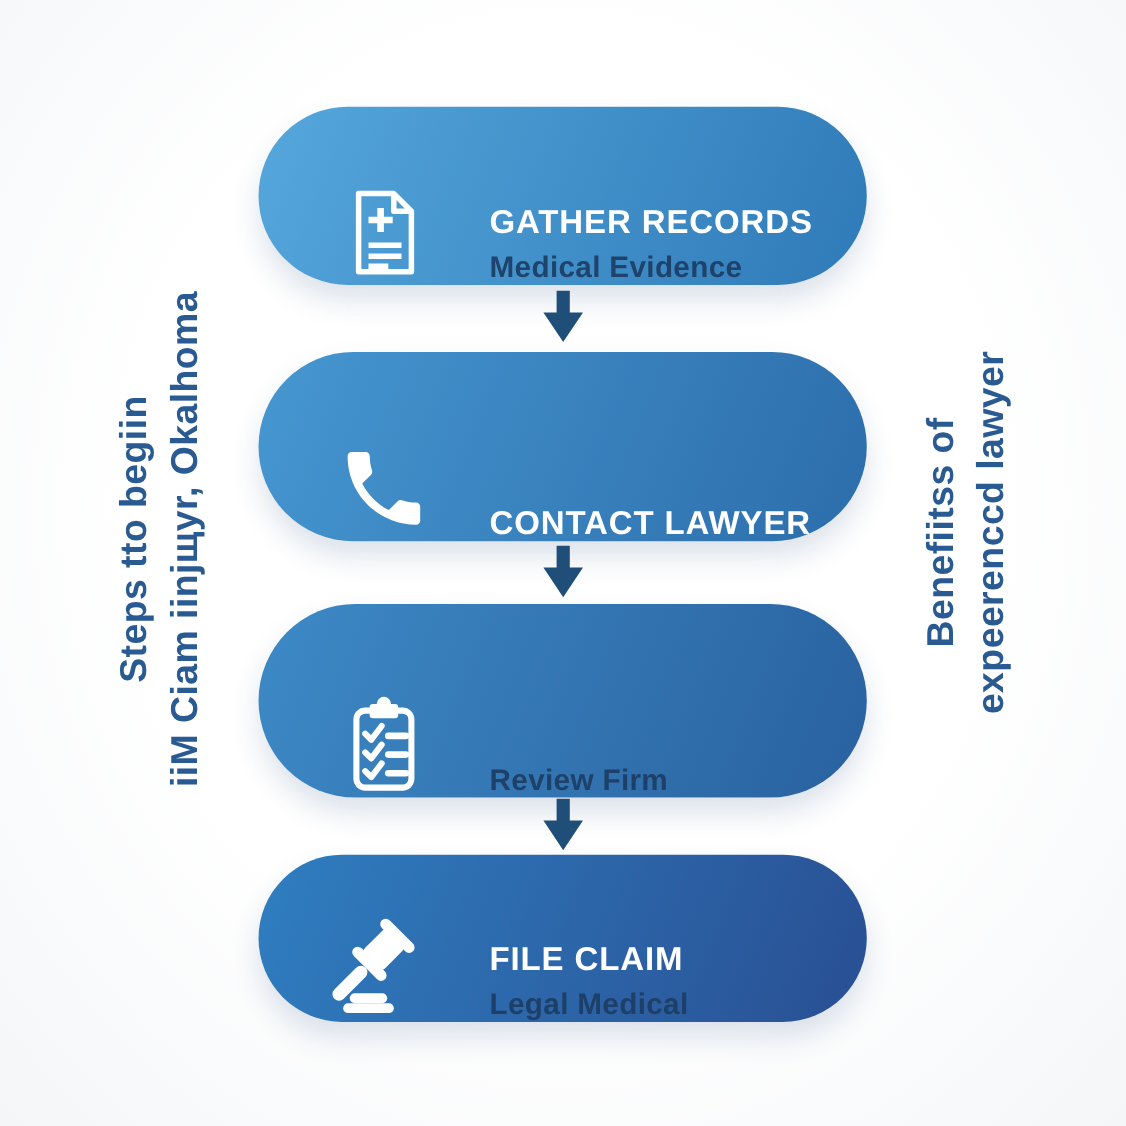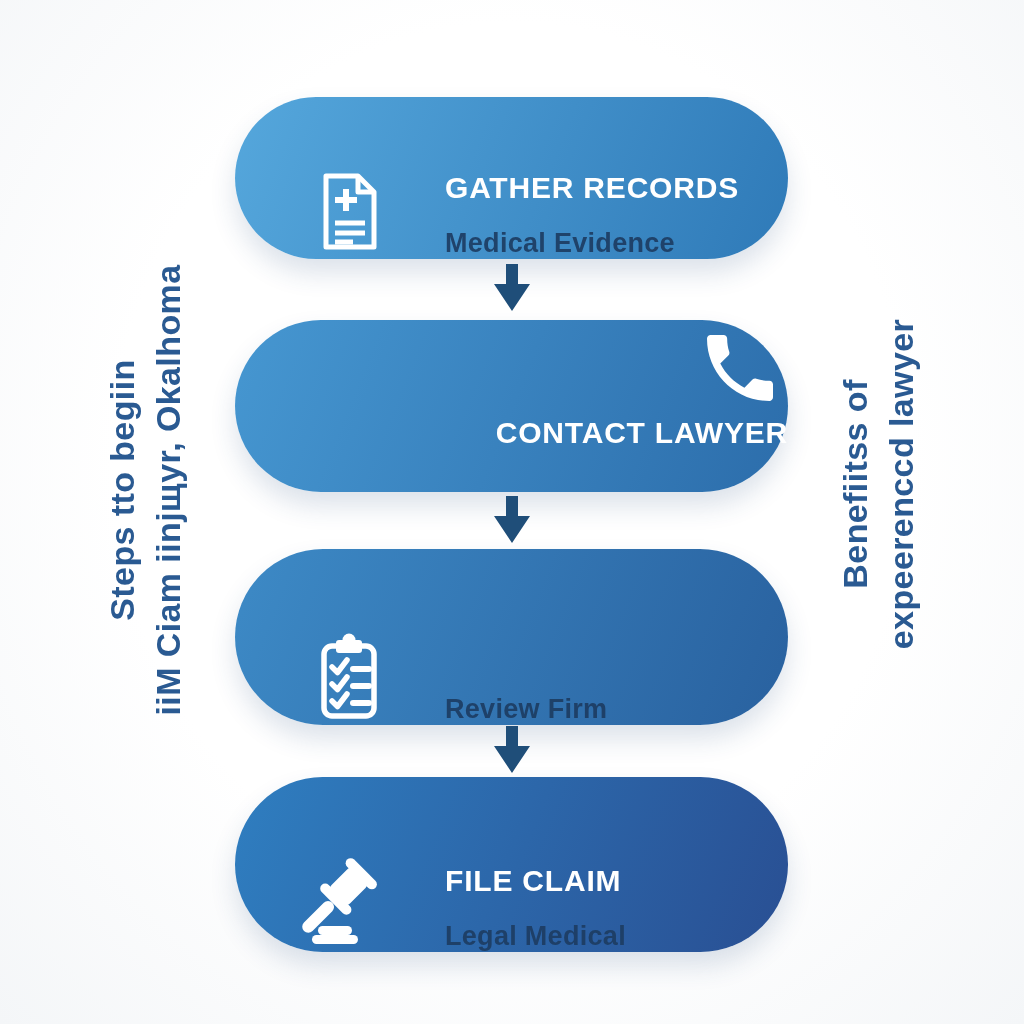--- a/index.html
+++ b/index.html
@@ -14,35 +14,35 @@
   }
   
   .pill{
     position:absolute;left:235px;width:553px;
     display:flex;align-items:flex-end;
     box-shadow:0 14px 26px rgba(35,75,125,.16);
   }
   .pill-0{top:97px;height:162px;border-radius:81px;}
   .pill-1{top:320px;height:172px;border-radius:86px;}
   .pill-2{top:549px;height:176px;border-radius:88px;}
-  .pill-3{top:777px;height:175px;border-radius:88px;}
+  .pill-3{top:777px;height:152px;border-radius:88px;}
   .pill .icon{
     width:96px;height:96px;margin-left:66px;flex:0 0 auto;
     display:flex;align-items:center;justify-content:center;
   }
   .pill .txt{margin-left:48px;}
   .pill .title{
     color:var(--pill-title,#fff);
     font-weight:bold;font-size:30px;letter-spacing:.8px;
     line-height:1.1;white-space:nowrap;
   }
   .pill .subtitle{
     color:var(--pill-subtitle,#1d3d63);
     font-size:27px;font-weight:bold;opacity:.92;
-    margin-top:24px;letter-spacing:.3px;white-space:nowrap;
+    margin-top:9px;letter-spacing:.3px;white-space:nowrap;
   }
   
   .flow-arrow{position:absolute;left:492px;width:40px;height:48px;}
   .arr-0{top:264px;} .arr-1{top:496px;} .arr-2{top:726px;}
   .flow-arrow svg{display:block;width:40px;height:48px;}
   .flow-arrow path{fill:var(--arrow,#1f4e79);}
   
   .side-label{
     position:absolute;width:700px;text-align:center;
     transform:rotate(-90deg);
@@ -82,21 +82,21 @@
       <div class="subtitle">Medical Evidence</div>
     </div>
   </div>
 
   <div class="flow-arrow arr-0">
     <svg viewBox="0 0 40 48">
         <path d="M14 0 h12 v20 h12 L20 47 L2 20 h12 Z"></path>
       </svg>
   </div>
 
-  <div class="pill pill-1" style="background: linear-gradient(112deg, rgb(70, 151, 209) 0%, rgb(44, 109, 171) 100%); flex-direction: column;">
+  <div class="pill pill-1" style="background: linear-gradient(112deg, rgb(70, 151, 209) 0%, rgb(44, 109, 171) 100%);">
     <div class="icon">
       <svg viewBox="0 0 24 24" width="88" height="88">
         <path fill="#fff" d="M6.62 10.79c1.44 2.83 3.76 5.14 6.59 6.59l2.2-2.21c.27-.27.67-.36 1.02-.24 1.12.37 2.33.57 3.57.57.55 0 1 .45 1 1V20c0 .55-.45 1-1 1-9.39 0-17-7.61-17-17 0-.55.45-1 1-1h3.5c.55 0 1 .45 1 1 0 1.25.2 2.45.57 3.57.11.35.03.74-.25 1.02l-2.2 2.2z"></path>
       </svg>
     </div>
     <div class="txt">
       <div class="title">CONTACT LAWYER</div>
     </div>
   </div>
 

